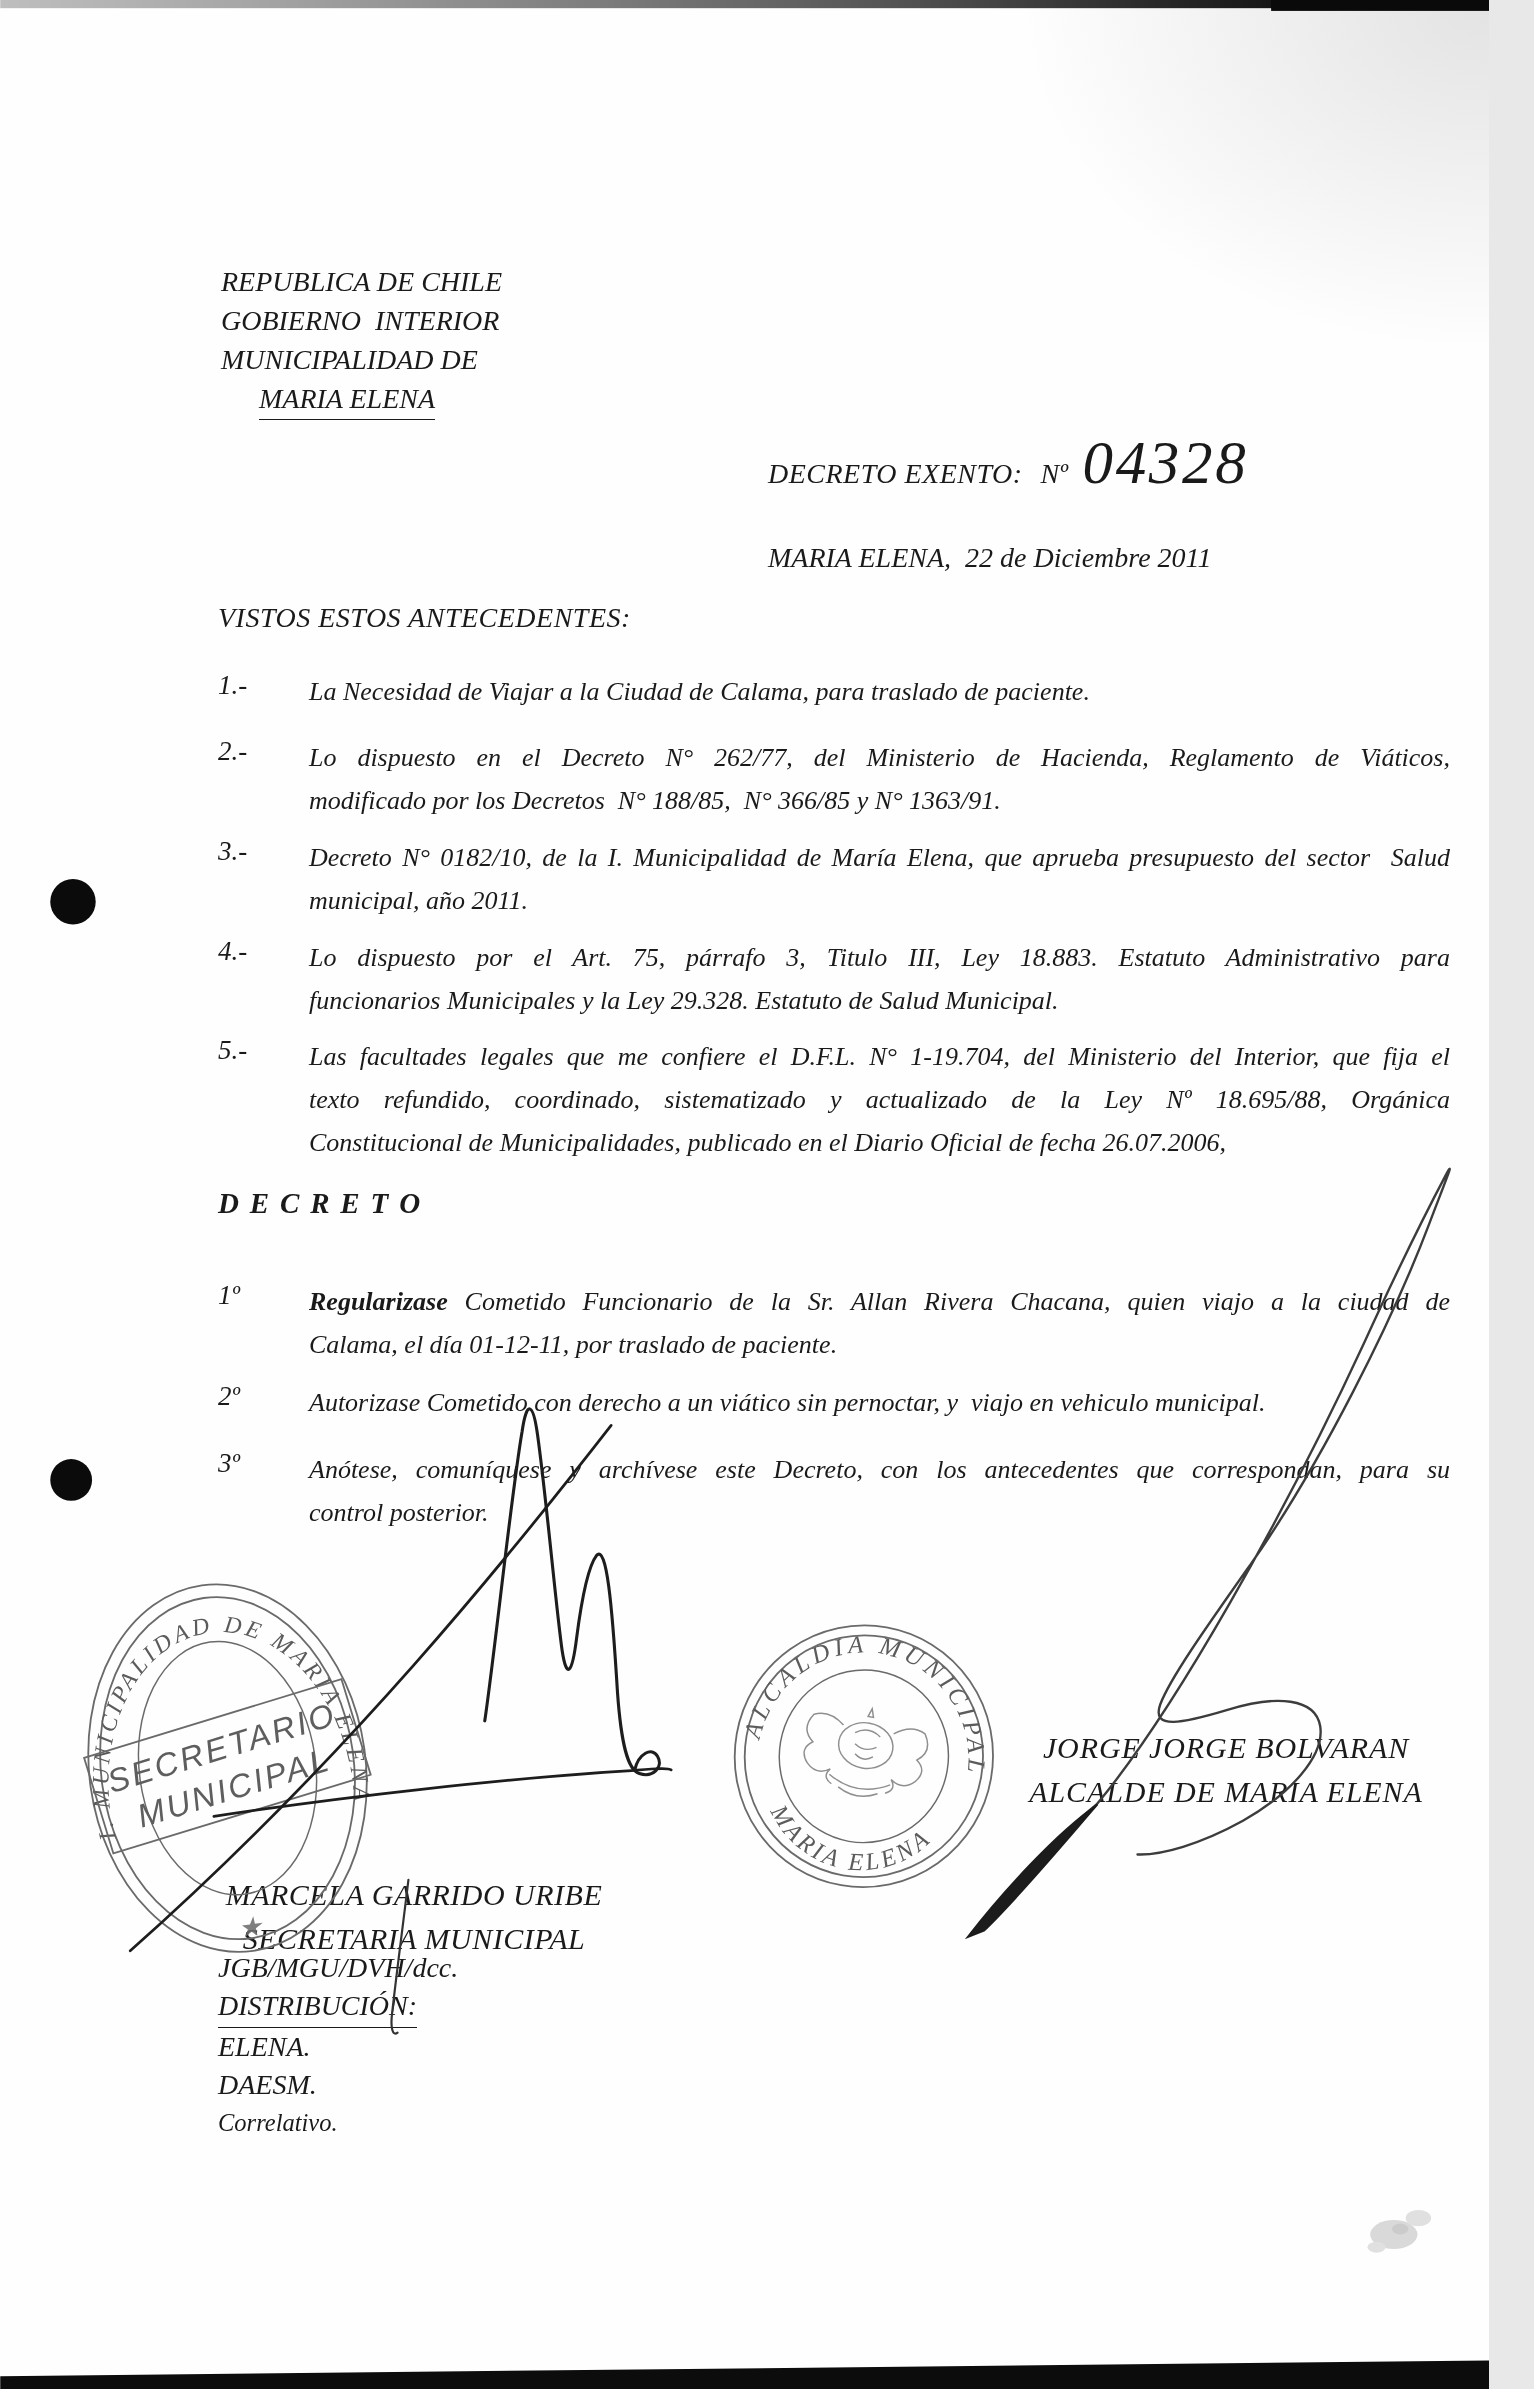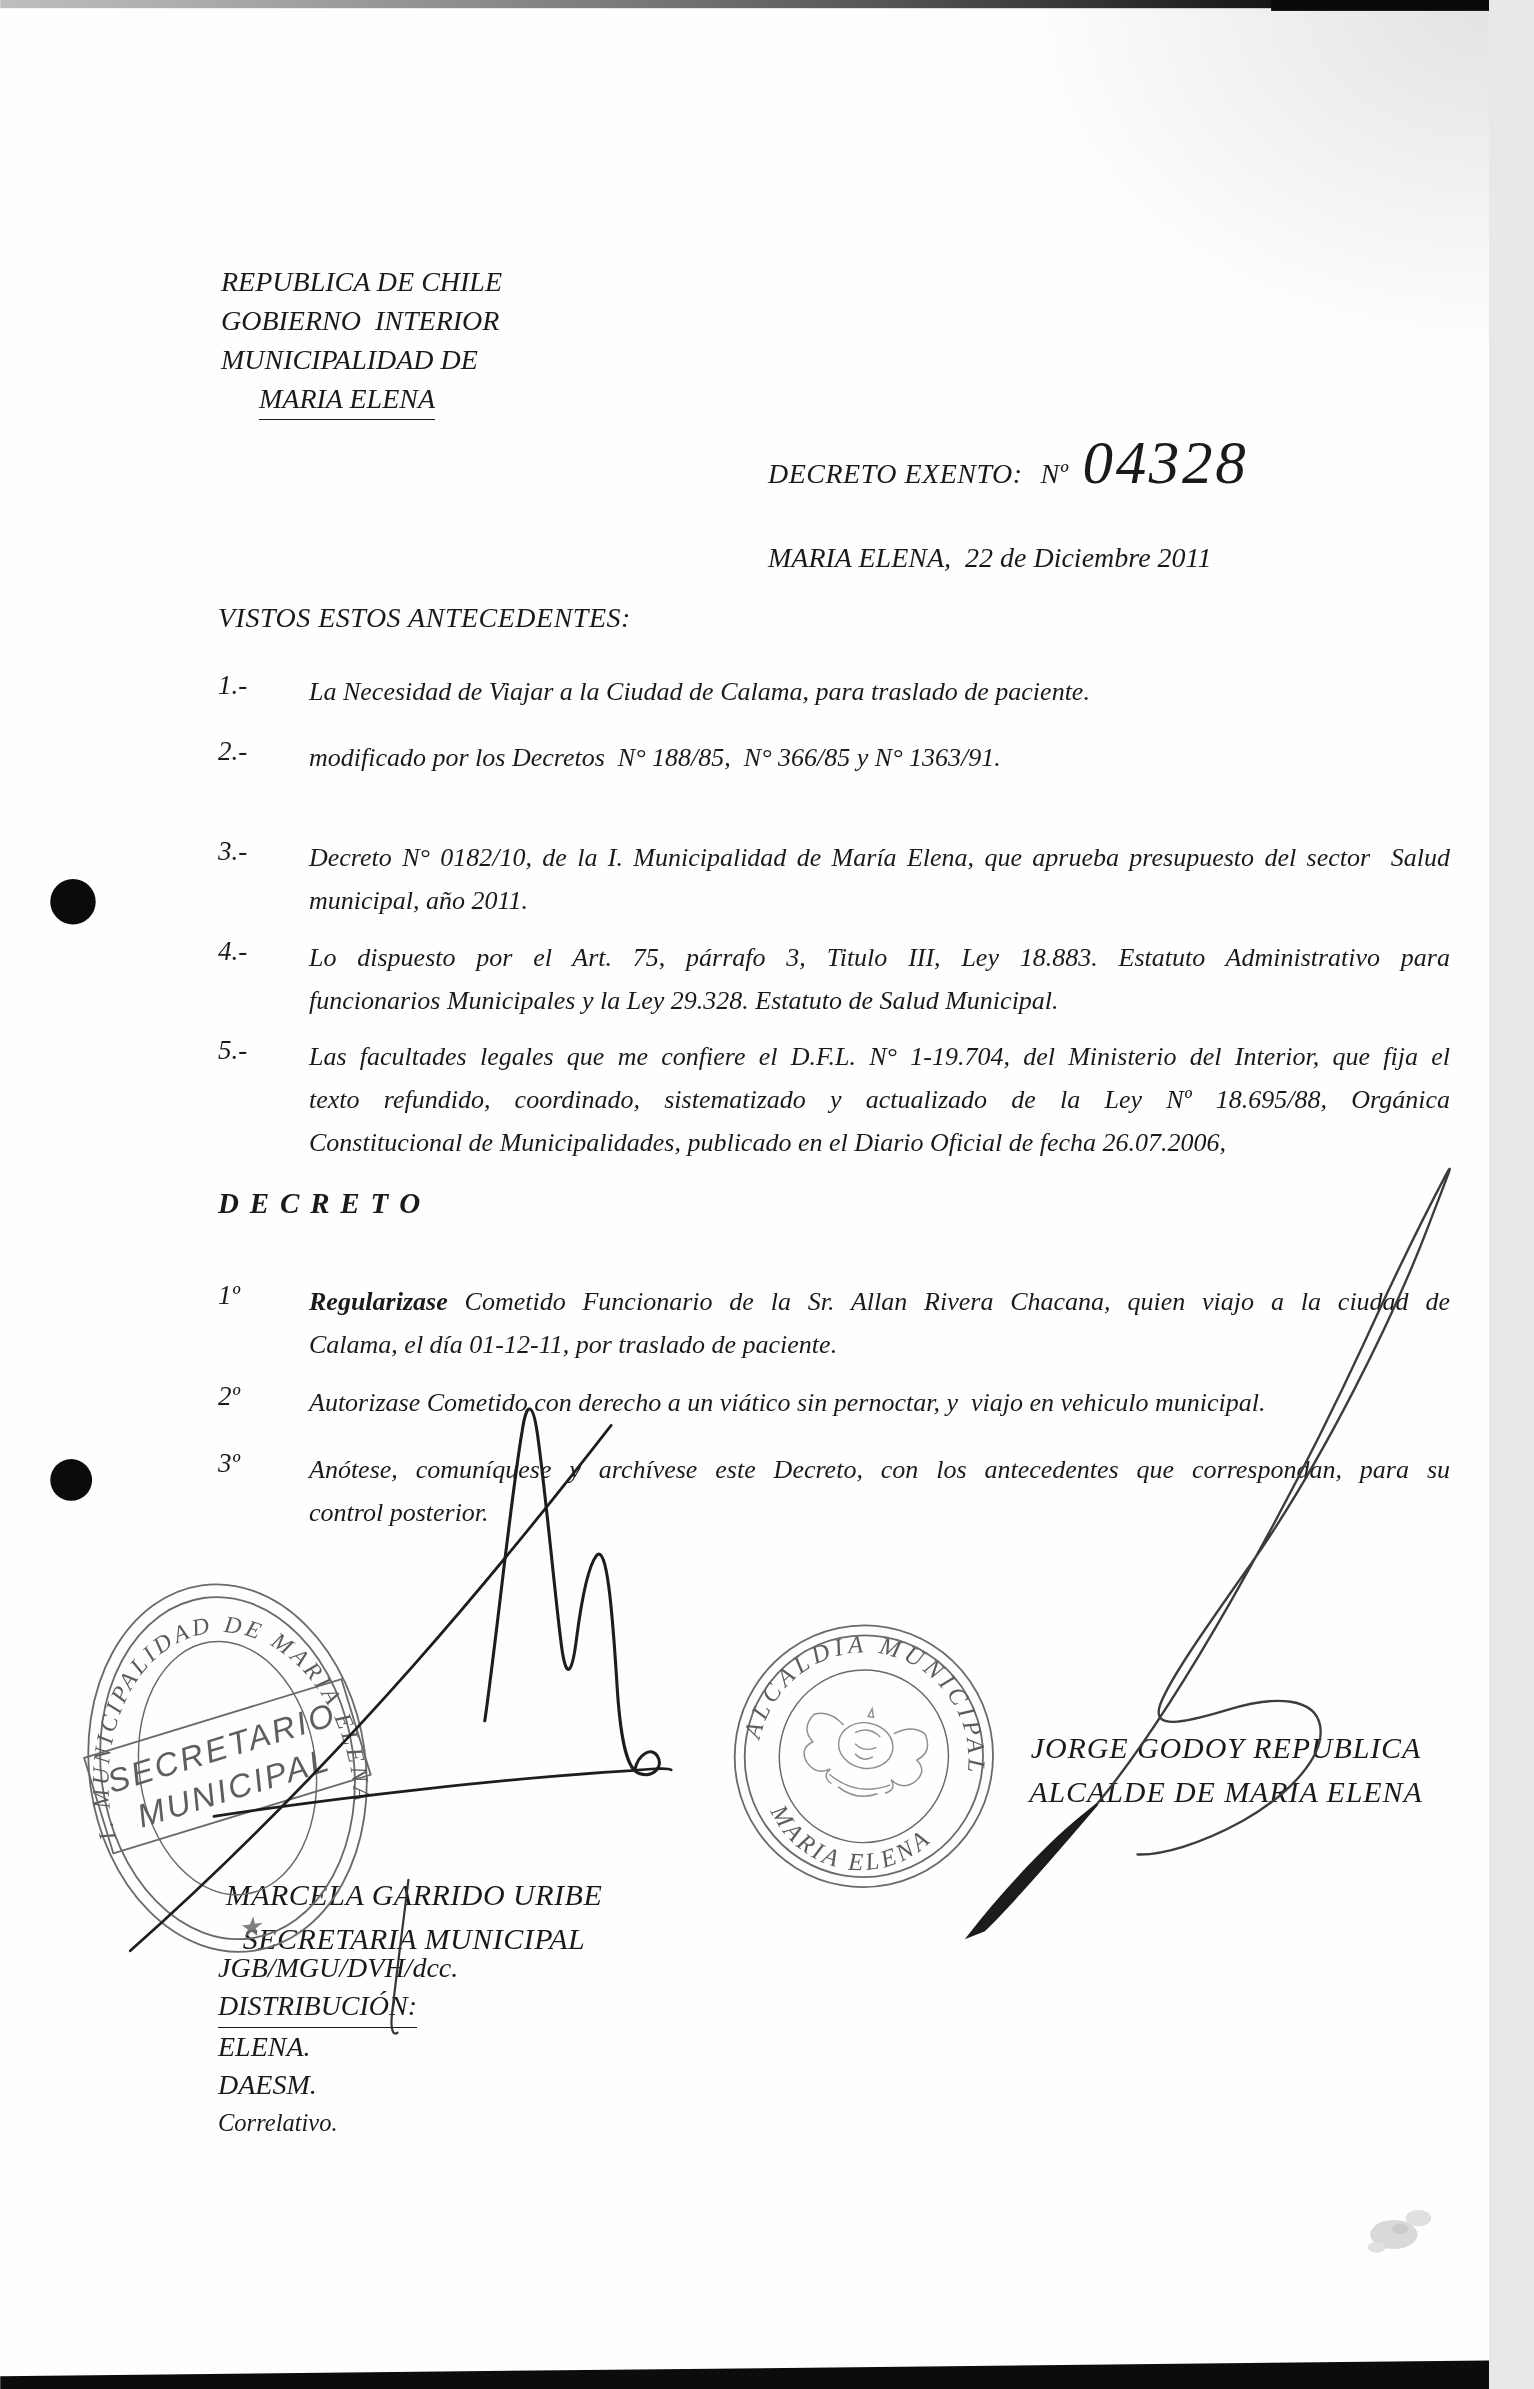--- a/index.html
+++ b/index.html
@@ -70,20 +70,21 @@
   <div class="abs item txt" style="top:670px">
     <div class="num">1.-</div>
     <div class="para">
         <div class="pline last">La Necesidad de Viajar a la Ciudad de Calama, para traslado de paciente.</div>
       </div>
   </div>
 
   <div class="abs item txt" style="top:736px">
     <div class="num">2.-</div>
     <div class="para">
+      <div class="pline">Lo dispuesto en el Decreto N° 262/77, del Ministerio de Hacienda, Reglamento de Viáticos,</div>
       <div class="pline last">modificado por los Decretos&nbsp; N° 188/85,&nbsp; N° 366/85 y N° 1363/91.</div>
     </div>
   </div>
 
   <div class="abs item txt" style="top:836px">
     <div class="num">3.-</div>
     <div class="para">
       <div class="pline">Decreto N° 0182/10, de la I. Municipalidad de María Elena, que aprueba presupuesto del sector&nbsp; Salud</div>
       <div class="pline last">municipal, año 2011.</div>
     </div>
@@ -125,21 +126,21 @@
 
   <div class="abs item txt" style="top:1448px">
     <div class="num">3º</div>
     <div class="para">
       <div class="pline">Anótese, comuníquese y archívese este Decreto, con los antecedentes que correspondan, para su</div>
       <div class="pline last">control posterior.</div>
     </div>
   </div>
 
   <div class="abs sig-name-block mayor-block txt">
-    <div>JORGE GODOY REPUBLICA</div>
+    <div>JORGE JORGE BOLVARAN</div>
     <div>ALCALDE DE MARIA ELENA</div>
   </div>
 
   <div class="abs sig-name-block secretary-block txt">
     <div>MARCELA GARRIDO URIBE</div>
     <div>SECRETARIA MUNICIPAL</div>
   </div>
 
   <div class="abs footer txt">
     <div>JGB/MGU/DVH/dcc.</div>

